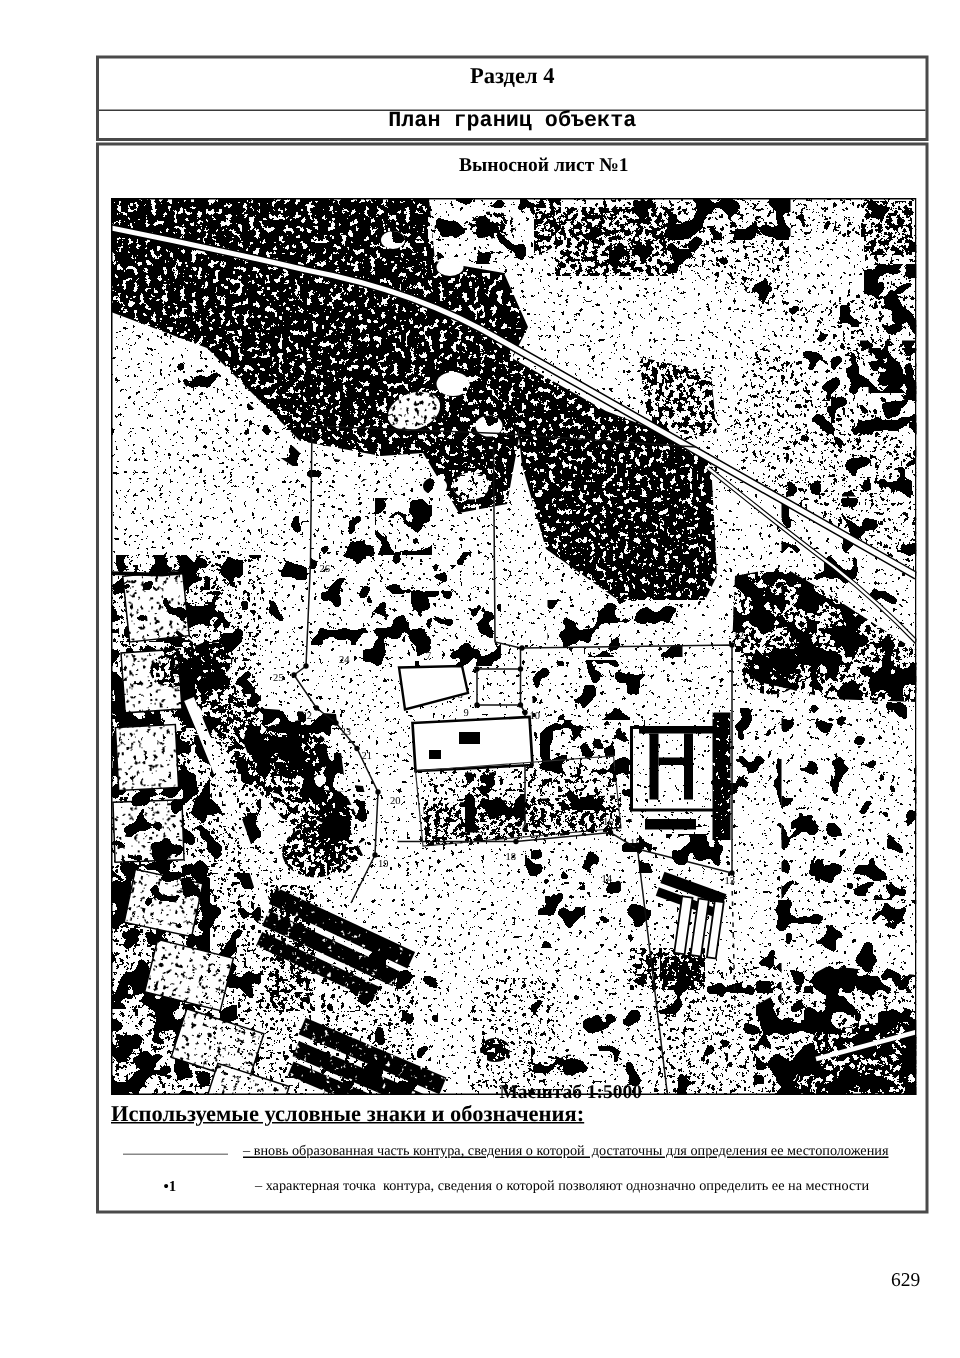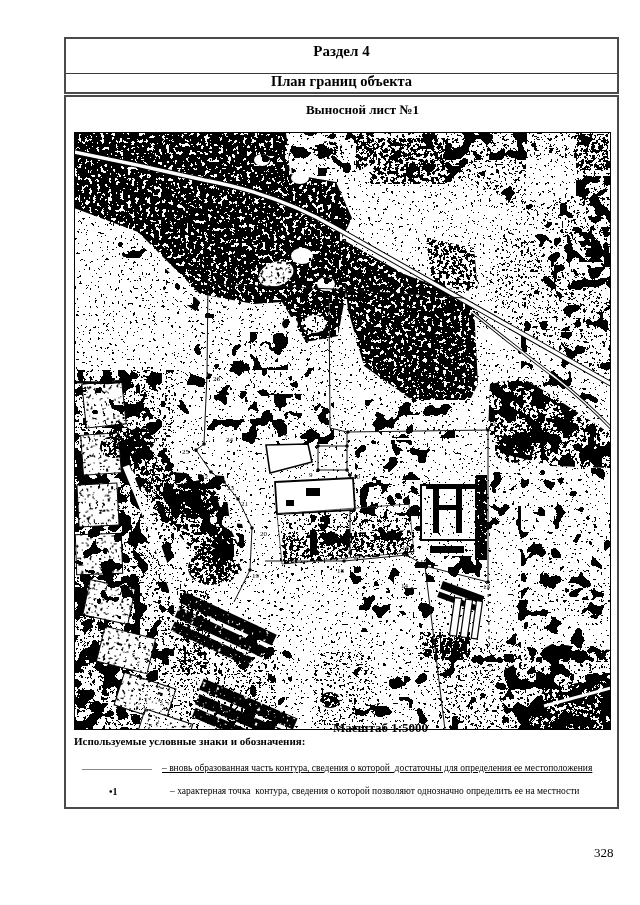--- a/index.html
+++ b/index.html
@@ -8,21 +8,21 @@
 </style>
 </head>
 <body>
 
 <div class="abs" style="left:64px;top:37px;width:551px;height:53px;border:2px solid #4a4a4a;"></div>
 
 <div class="abs" style="left:66px;top:73px;width:551px;height:1px;background:#3a3a3a;"></div>
 
 <div class="abs" style="left:66px;top:43px;width:551px;text-align:center;font-weight:bold;font-size:15px;">Раздел 4</div>
 
-<div class="abs" style="left:66px;top:73px;width:551px;text-align:center;font-weight:bold;font-size:14.5px;">План границ объекта</div>
+<div class="abs" style="left:66px;top:73px;width:551px;text-align:center;font-weight:bold;font-size:14.5px;font-family:Liberation Mono, monospace;">План границ объекта</div>
 
 <div class="abs" style="left:64px;top:95px;width:551px;height:710px;border:2px solid #4a4a4a;"></div>
 
 <div class="abs" style="left:66px;top:102px;width:593px;text-align:center;font-weight:bold;font-size:13px;">Выносной лист №1</div>
 
 <div class="abs" style="left:74px;top:122px;margin-top:10px;">
 <svg width="537" height="598" viewBox="0 0 537 598">
 <defs>
 <filter id="f88" x="-4%" y="-4%" width="108%" height="108%">
 <feTurbulence type="fractalNoise" baseFrequency="0.26" numOctaves="3" seed="7" result="t"></feTurbulence>
@@ -451,23 +451,23 @@
         <rect x="389" y="467" width="7" height="38" fill="#fff" stroke="#000" stroke-width="1.2"></rect>
         <rect x="400" y="467" width="6" height="38" fill="#fff" stroke="#000" stroke-width="1.2"></rect>
       </g>
 <rect x="366" y="506" width="30" height="16" filter="url(#f70)"></rect>
 <rect x="0.5" y="0.5" width="536" height="597" fill="none" stroke="#000" stroke-width="1"></rect>
 </svg>
 </div>
 
 <div class="abs" style="left:66px;top:720px;width:629px;text-align:center;font-weight:bold;font-size:13px;">Масштаб 1:5000</div>
 
-<div class="abs" style="left:74px;top:735px;font-weight:bold;font-size:11px;">Используемые условные знаки и обозначения:</div>
+<div class="abs" style="left:74px;top:735px;font-weight:bold;font-size:15px;text-decoration:underline;">Используемые условные знаки и обозначения:</div>
 
 <div class="abs" style="left:82px;top:769px;width:70px;height:1px;background:#888;"></div>
 
 <div class="abs" style="left:162px;top:763px;width:460px;font-size:9.5px;text-decoration:underline;">– вновь образованная часть контура, сведения о которой&nbsp; достаточны для определения ее местоположения</div>
 
 <div class="abs" style="left:109px;top:786px;font-size:10px;font-weight:bold;">•1</div>
 
 <div class="abs" style="left:170px;top:786px;width:460px;font-size:9.5px;">– характерная точка&nbsp; контура, сведения о которой позволяют однозначно определить ее на местности</div>
 
-<div class="abs" style="left:594px;top:845px;font-size:13px;">328</div>
+<div class="abs" style="left:594px;top:845px;font-size:13px;">629</div>
 
 </body></html>

